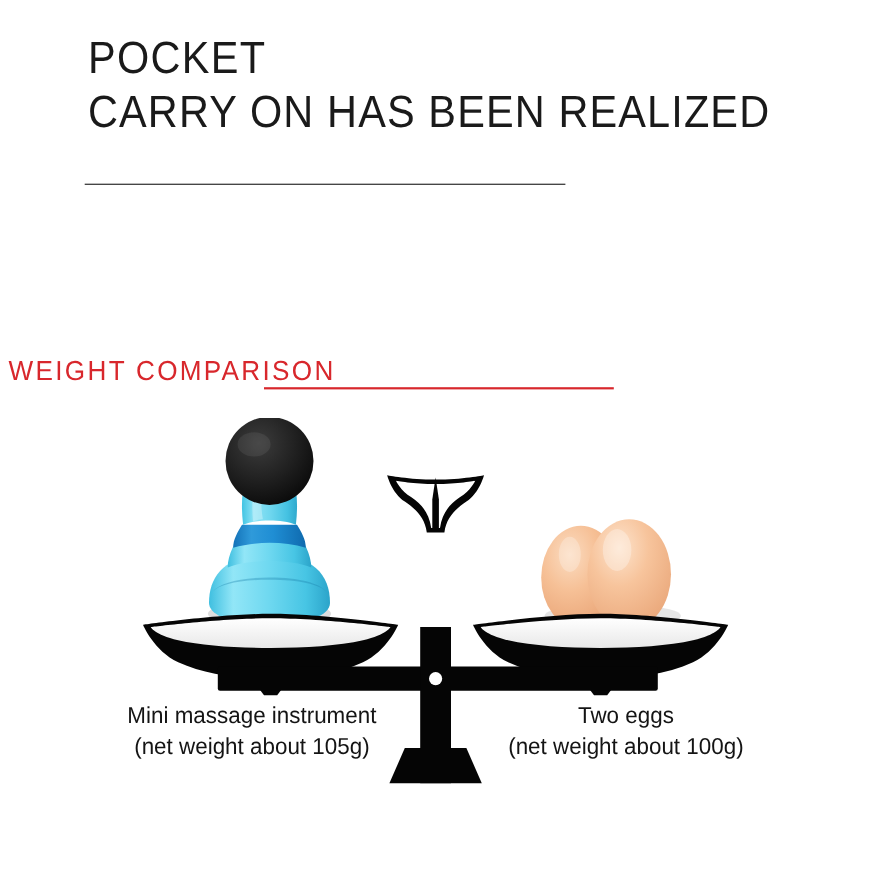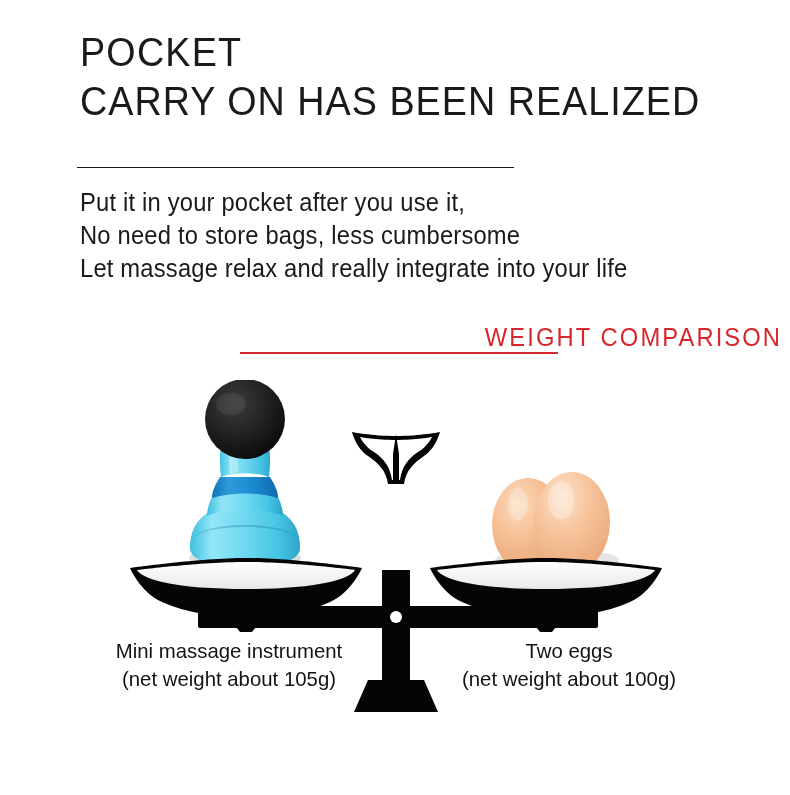--- a/index.html
+++ b/index.html
@@ -71,21 +71,21 @@
     transform: scaleX(0.95);
     transform-origin: left center;
   }
 
   
   .section-title-wrap {
     position: absolute;
     left: 0;
     top: 322px;
     width: 790px;
-    text-align: right;
+    text-align: left;
   }
   .section-title {
     display: inline-block;
     font-family: "Liberation Sans", sans-serif;
     font-size: 25px;
     line-height: 30px;
     letter-spacing: 2.2px;
     color: #d8272c;
     white-space: nowrap;
     transform: scaleX(0.95);
@@ -140,25 +140,20 @@
 
 <div class="page">
 
   <div class="headline">
     <div class="headline-line line1">POCKET</div>
     <div class="headline-line line2">CARRY ON HAS BEEN REALIZED</div>
   </div>
 
   <div class="rule"></div>
 
-  <div class="bodycopy">
-    <div class="bodycopy-line">Put it in your pocket after you use it,</div>
-    <div class="bodycopy-line">No need to store bags, less cumbersome</div>
-    <div class="bodycopy-line">Let massage relax and really integrate into your life</div>
-  </div>
 
   <div class="section-title-wrap">
     <div class="section-title">WEIGHT COMPARISON</div>
   </div>
   <div class="section-underline"></div>
 
   <div class="scale">
     <svg viewBox="0 0 790 345" xmlns="http://www.w3.org/2000/svg">
       <defs>
         <radialGradient id="headGrad" cx="38%" cy="30%" r="72%">

